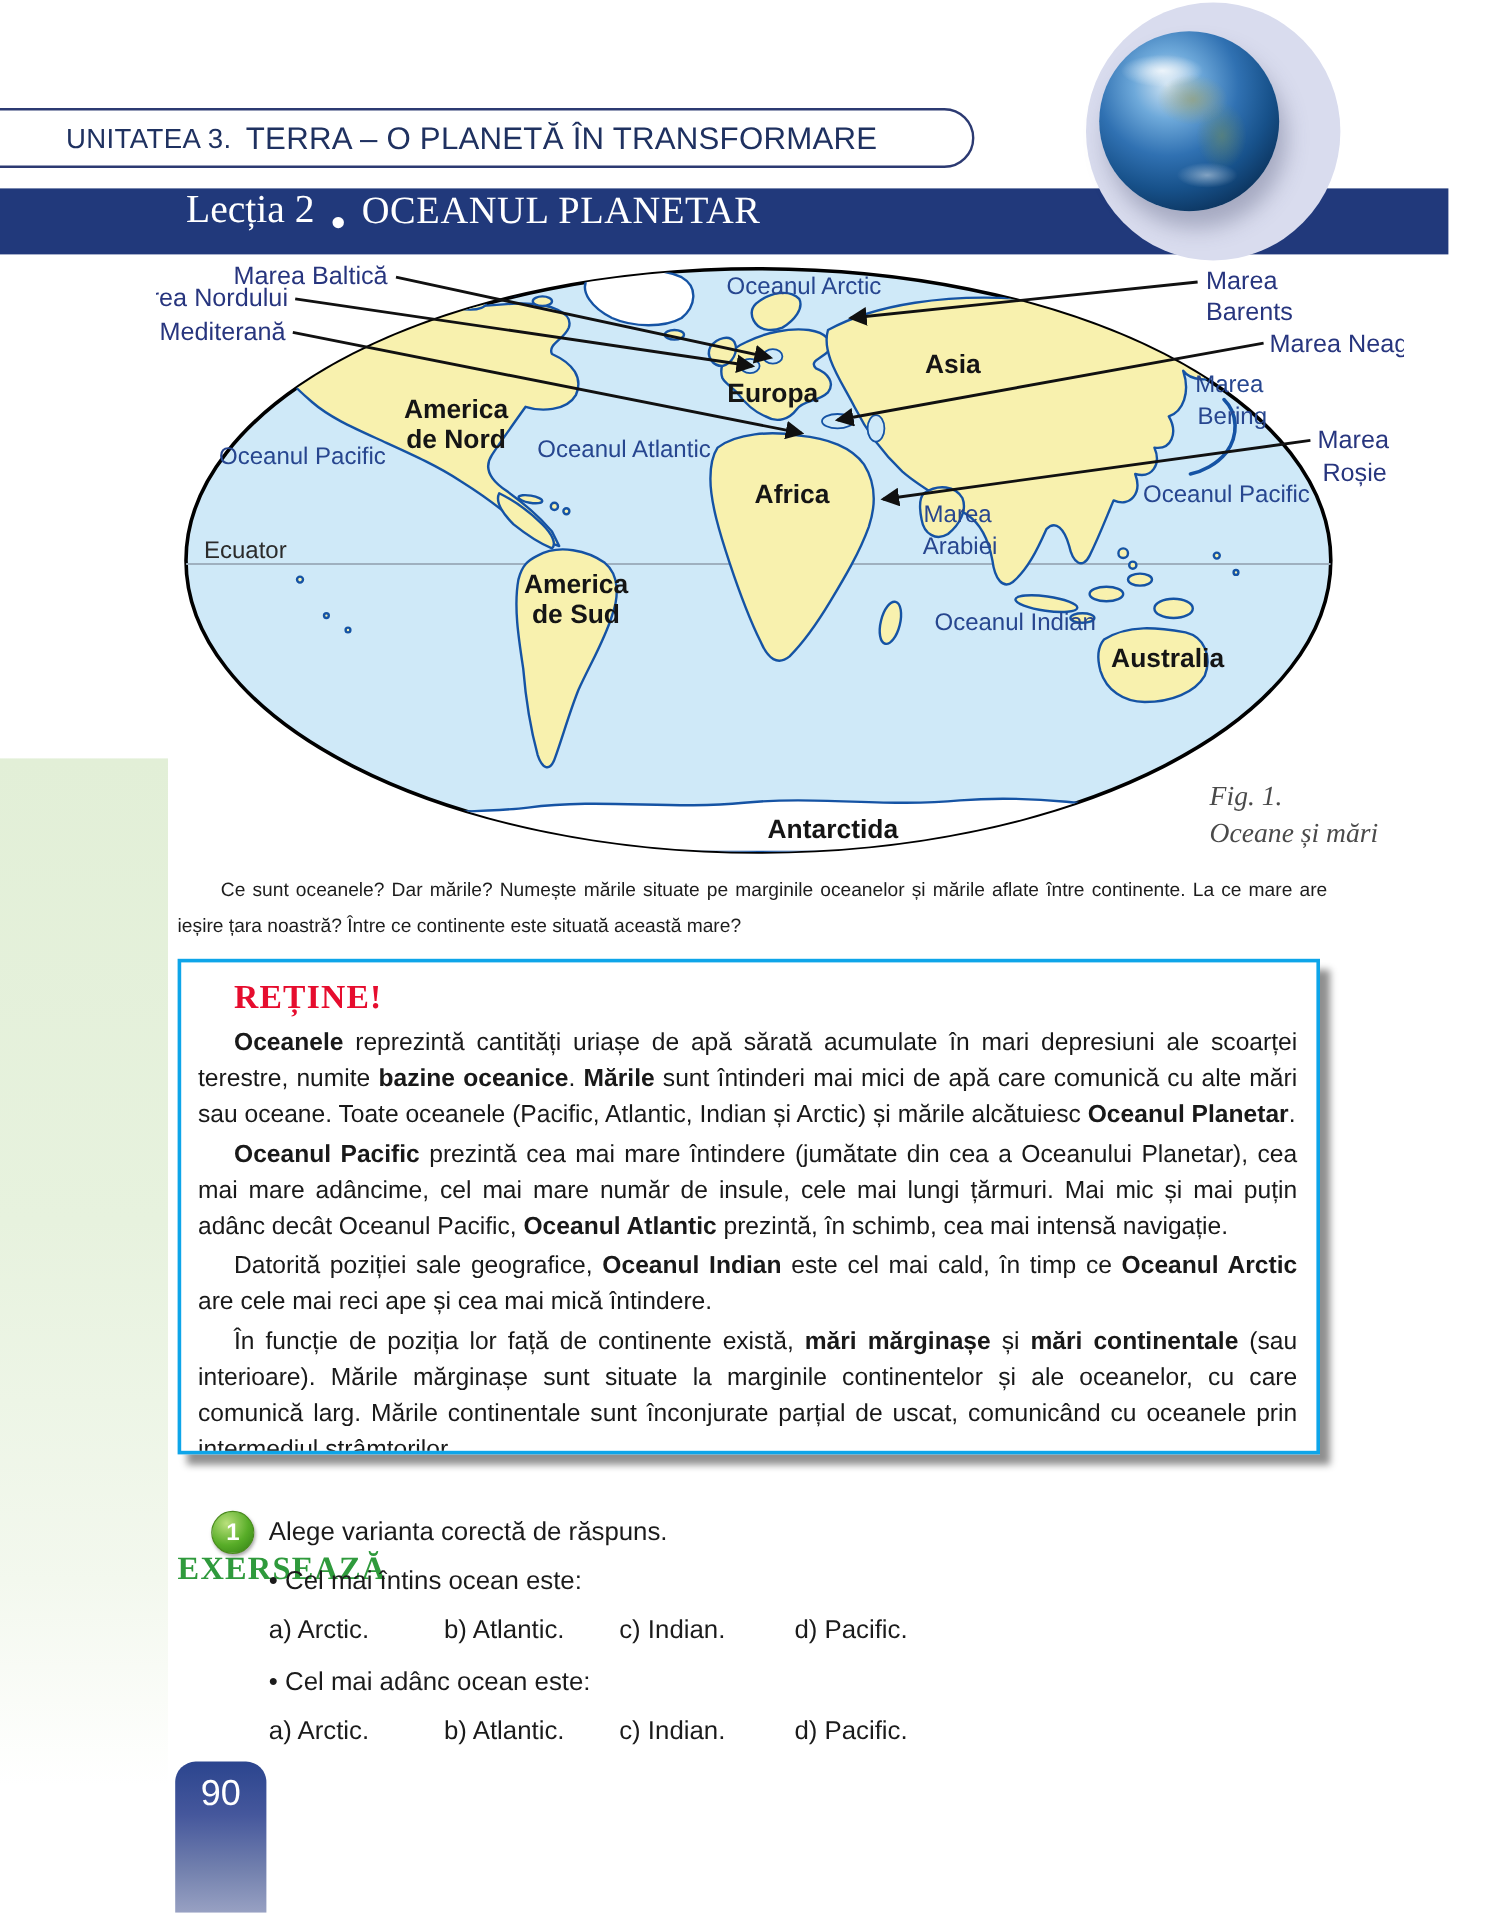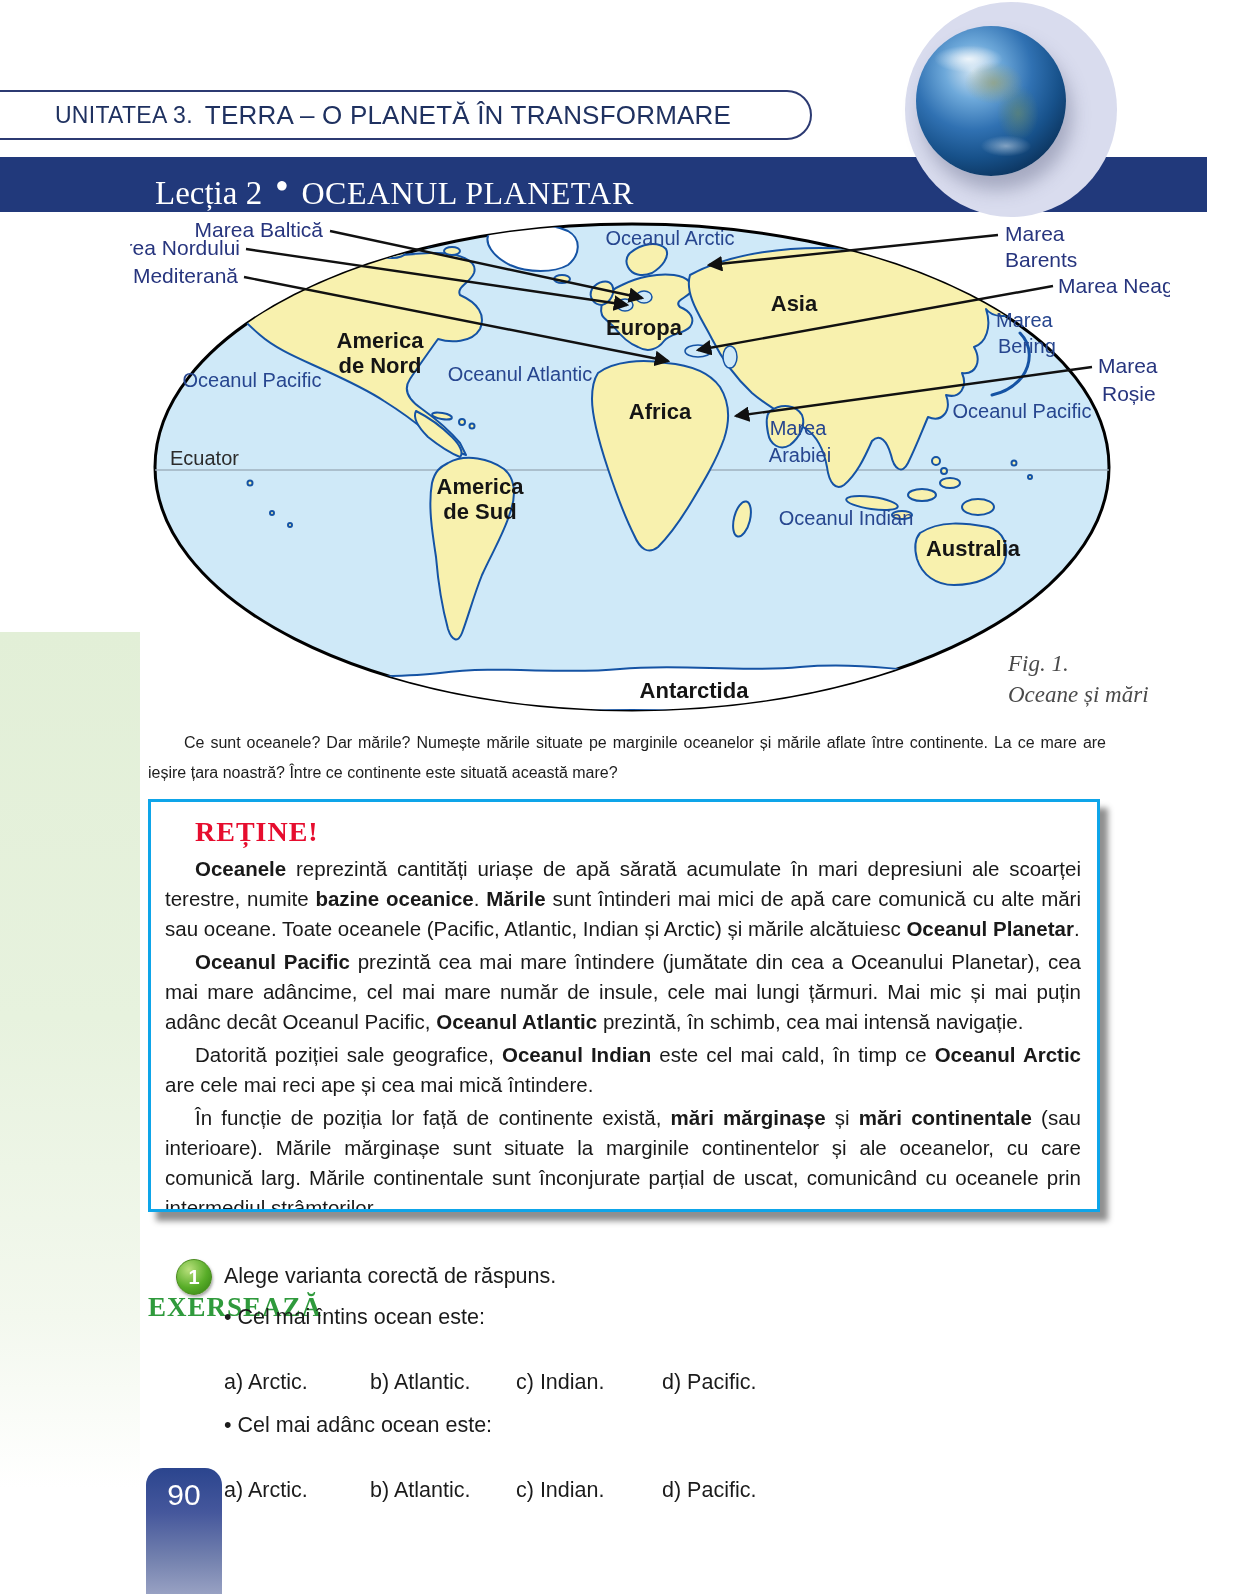--- a/index.html
+++ b/index.html
@@ -12,21 +12,21 @@
 
   
   .unit-box{left:-26px;top:90px;width:838px;height:50px;background:#fff;
     border:2px solid #2c3a72;border-radius:0 26px 26px 0;
     display:flex;align-items:center;justify-content:center;gap:12px;box-sizing:border-box;}
   .unit-label{font-size:23px;color:#1f3160;letter-spacing:.3px;}
   .unit-title{font-size:26px;color:#1f3160;letter-spacing:.2px;}
 
   
   .lesson-banner{left:0;top:157px;width:1207px;height:55px;background:#21397b;z-index:1;
-    display:flex;align-items:flex-end;padding-left:155px;box-sizing:border-box;gap:13px;
+    display:flex;align-items:flex-start;padding-left:155px;box-sizing:border-box;gap:13px;
     font-family:"Liberation Serif",serif;color:#fff;}
   .lesson-label{font-size:33px;}
   .lesson-bullet{font-size:22px;line-height:55px;}
   .lesson-title{font-size:32px;letter-spacing:.5px;}
 
   
   .globe-backdrop{left:905px;top:2px;width:212px;height:215px;border-radius:50%;background:#d9dcee;z-index:2;}
   .globe{left:916px;top:26px;width:150px;height:150px;border-radius:50%;z-index:3;
     background:radial-gradient(circle at 38% 30%,#cfe3f2 0%,#6ea9da 20%,#3071b2 42%,#17518a 62%,#0a3058 82%,#041c38 100%);
     box-shadow:6px 14px 18px rgba(70,75,110,.35);}
@@ -69,21 +69,21 @@
     font-weight:bold;font-size:27px;letter-spacing:1px;}
 
   .num-badge{left:176px;top:1259px;width:36px;height:36px;border-radius:50%;
     background:radial-gradient(circle at 35% 28%,#b9e07c,#58ad28 55%,#2f7d12);
     border:1px solid #4a8a1e;color:#fff;font-weight:bold;font-size:20px;
     display:flex;align-items:center;justify-content:center;box-shadow:1px 2px 3px rgba(0,0,0,.35);box-sizing:border-box;}
   .prompt{left:224px;top:1264px;font-size:21.5px;color:#1b1b1b;}
   .questions{left:224px;top:1297px;width:760px;}
   .q-bullet{font-size:21.5px;color:#1b1b1b;margin:8px 0 16px 0;}
   .options{display:flex;margin:0 0 18px 0;font-size:21.5px;color:#1b1b1b;}
-  .opt{width:146px;margin-top:24px;}
+  .opt{width:146px;}
   .opt:last-child{width:auto;}
 
   .page-badge{left:146px;top:1468px;width:76px;height:126px;border-radius:17px 17px 0 0;
     background:linear-gradient(180deg,#2b458e 0%,#45579c 35%,#7381ae 72%,#98a1c3 100%);
     color:#fff;font-size:30px;text-align:center;padding-top:10px;box-sizing:border-box;}
 </style>
 </head>
 <body>
 
 <div class="abs green-strip"></div>

